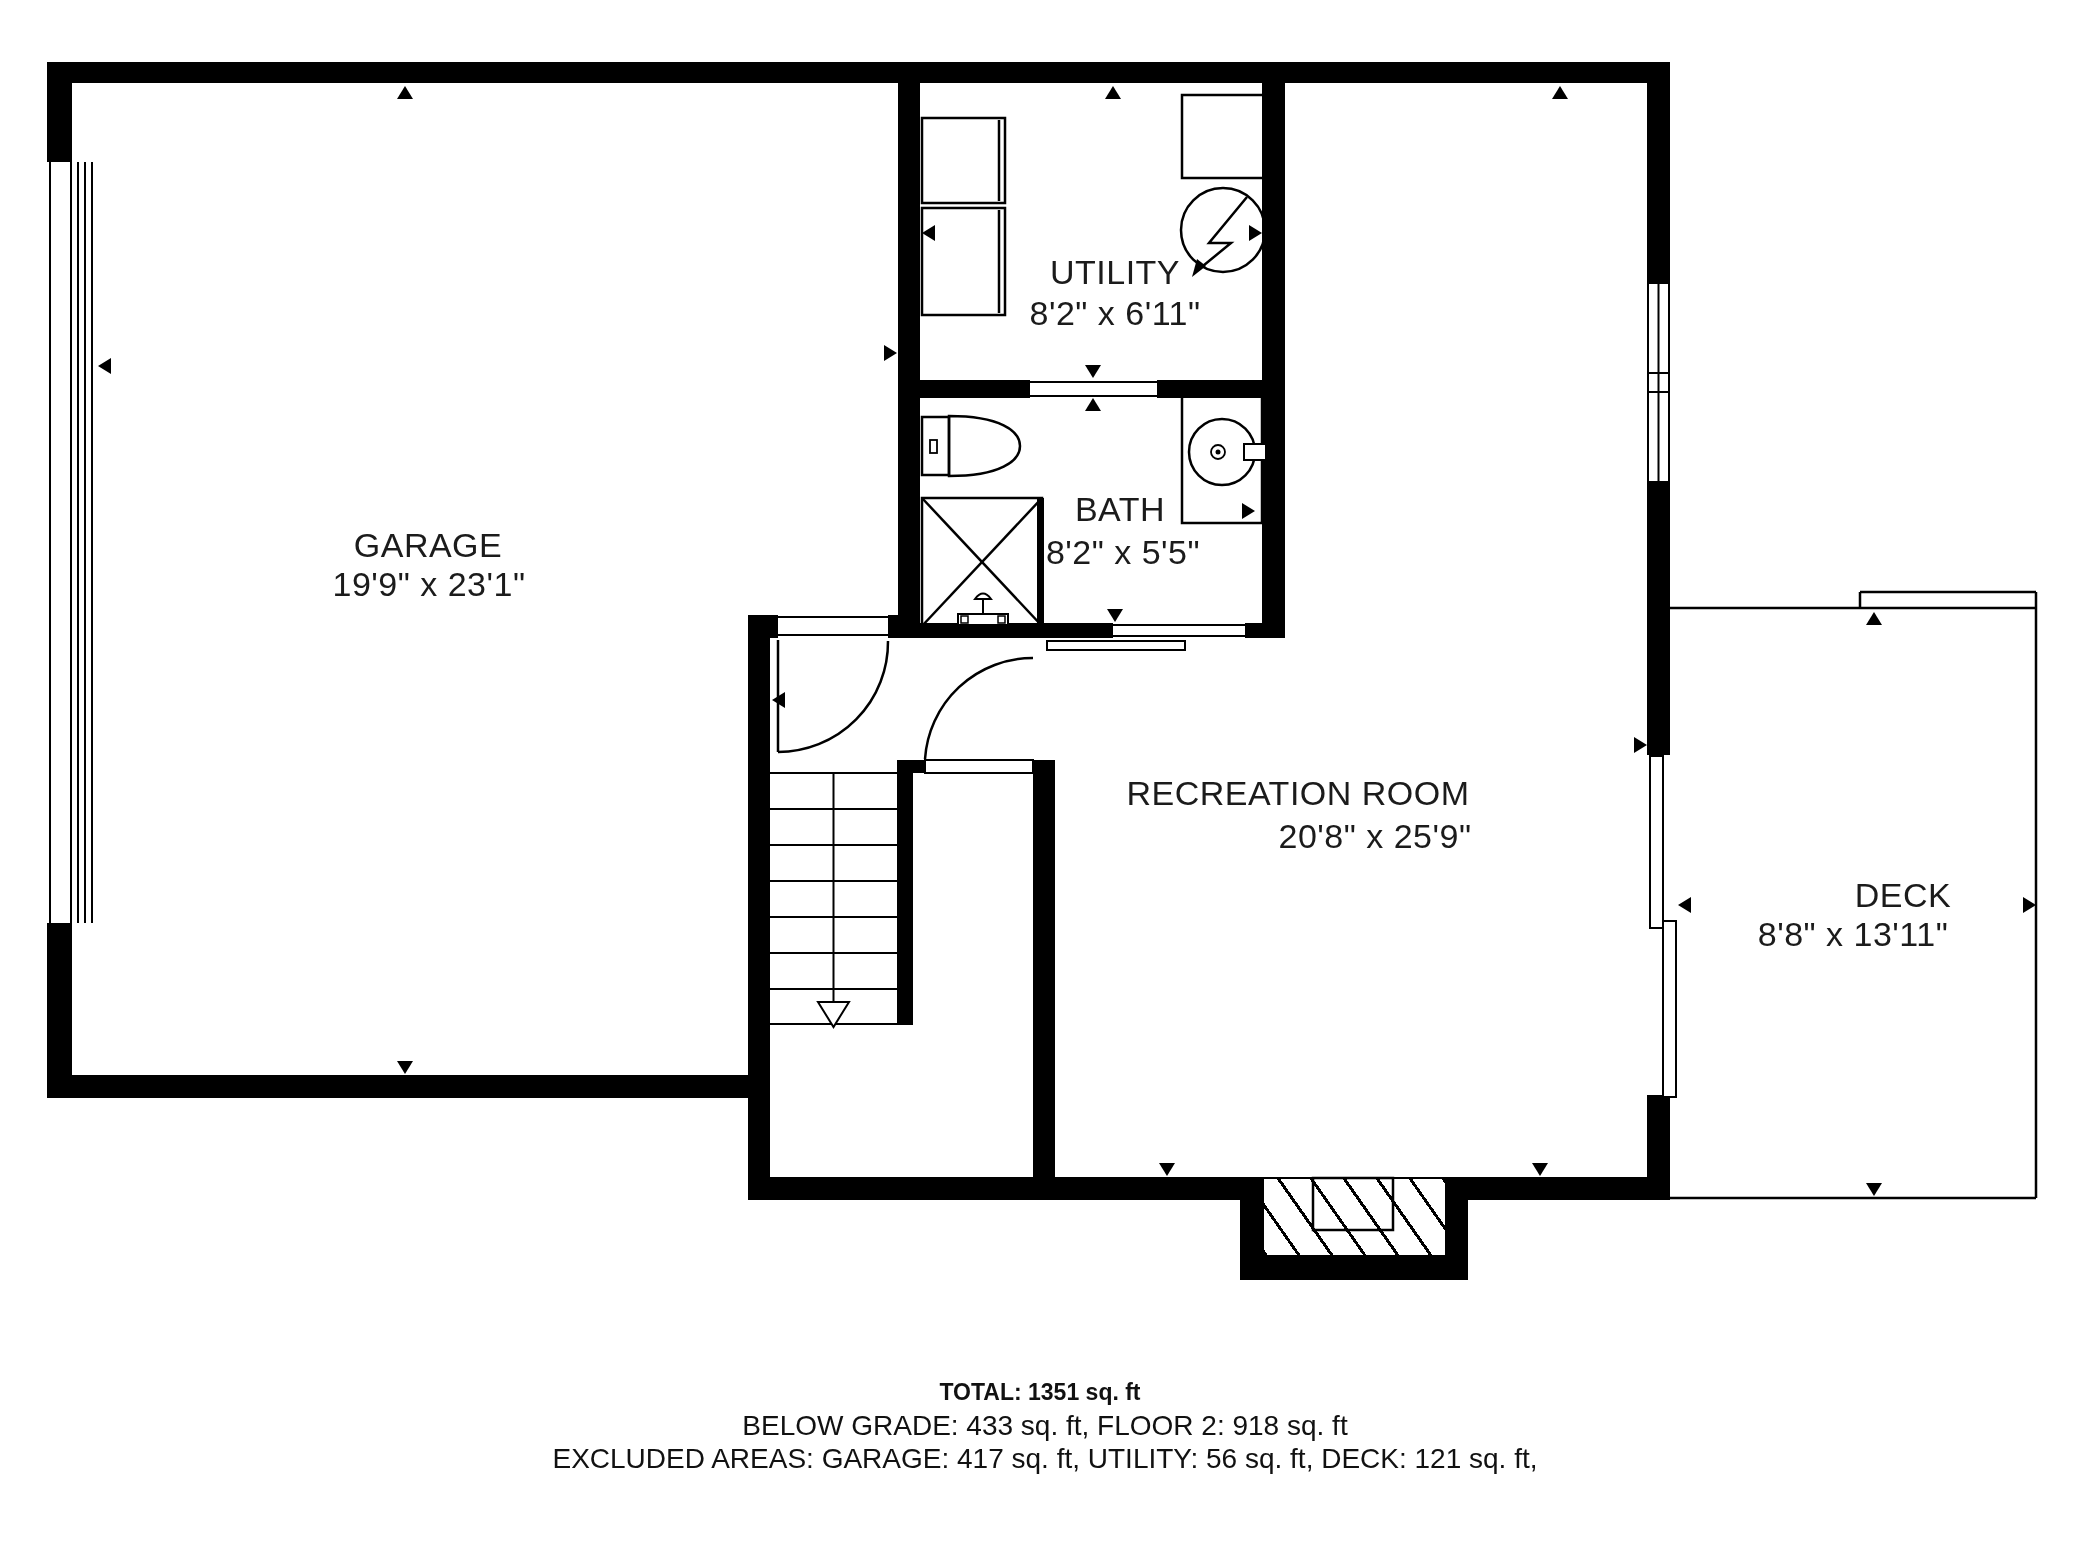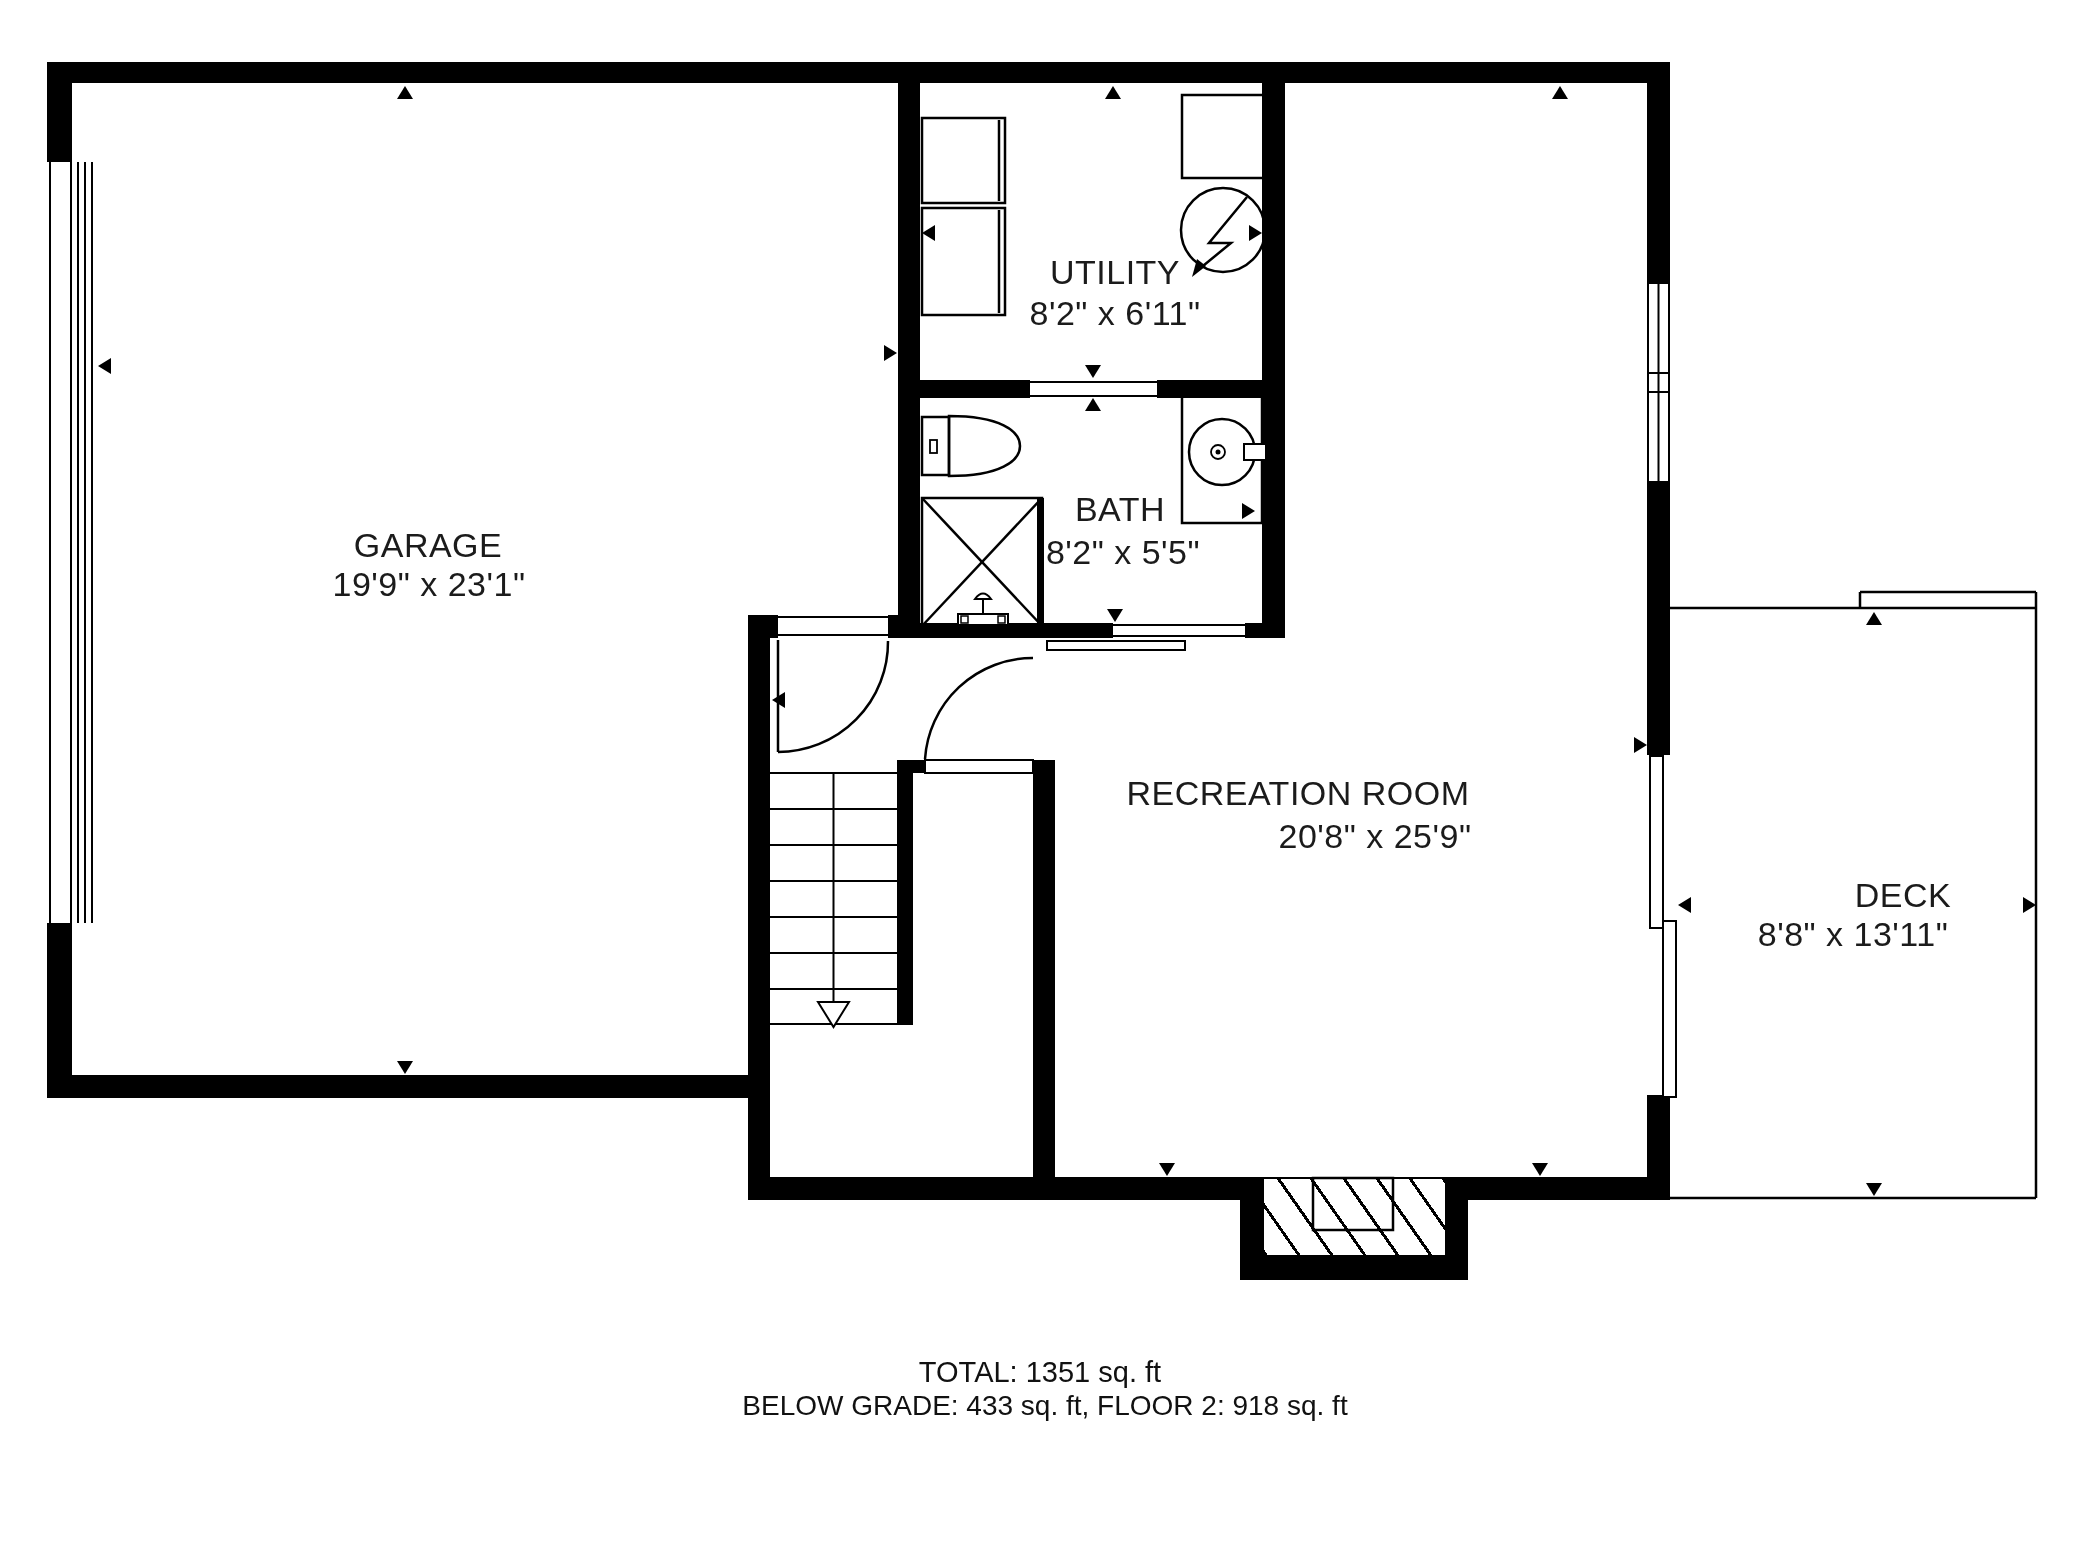--- a/index.html
+++ b/index.html
@@ -21,21 +21,21 @@
   .tri.left{border-top:8px solid transparent;border-bottom:8px solid transparent;border-right:13px solid #000;}
   .tri.right{border-top:8px solid transparent;border-bottom:8px solid transparent;border-left:13px solid #000;}
   
   .hatch{position:absolute;left:1262px;top:1177px;width:185px;height:80px;background:
      repeating-linear-gradient(55deg,#000 0 3px,transparent 3px 27px);
      border:2px solid #000;box-sizing:border-box;background-color:#fff;}
   
   .frame{position:absolute;background:#000;height:2px;}
   
   .footer{position:absolute;left:0;right:0;top:1356px;text-align:center;color:#111;}
-  .footer .total{font-size:29px;font-weight:normal;line-height:33px;}
+  .footer .total{font-size:23px;font-weight:bold;line-height:33px;margin-top:20px;}
   .footer .ln{font-size:28px;line-height:33px;padding-left:10px;}
   .footer .disc{font-size:16px;letter-spacing:.4px;margin-top:10px;color:#1a1a1a;}
 </style>
 </head>
 <body>
 
 <div class="plan">
 
   <div class="wall" style="left:47px;top:62px;width:1623px;height:21px;"></div>
   <div class="wall" style="left:47px;top:62px;width:25px;height:100px;"></div>
@@ -203,15 +203,16 @@
 
   <div class="room-label" style="left:1298px;top:793px;">RECREATION ROOM</div>
   <div class="room-dims" style="left:1375px;top:836px;">20'8" x 25'9"</div>
 
   <div class="room-label" style="left:1855px;top:895px;margin-left:48px;">DECK</div>
   <div class="room-dims" style="left:1853px;top:934px;">8'8" x 13'11"</div>
 
   <div class="footer">
     <div class="total">TOTAL: 1351 sq. ft</div>
     <div class="ln">BELOW GRADE: 433 sq. ft, FLOOR 2: 918 sq. ft</div>
+    <div class="ln">EXCLUDED AREAS: GARAGE: 417 sq. ft, UTILITY: 56 sq. ft, DECK: 121 sq. ft,</div>
   </div>
 
 </div>
 
 </body></html>

